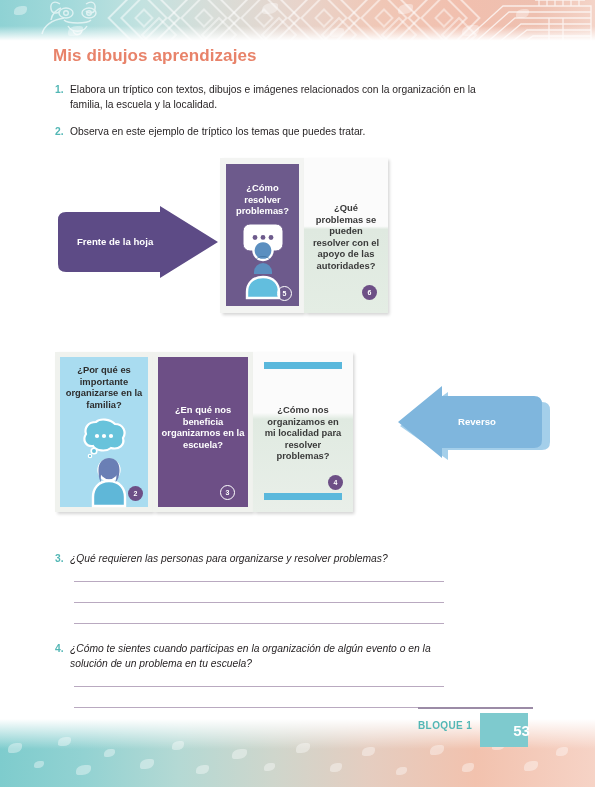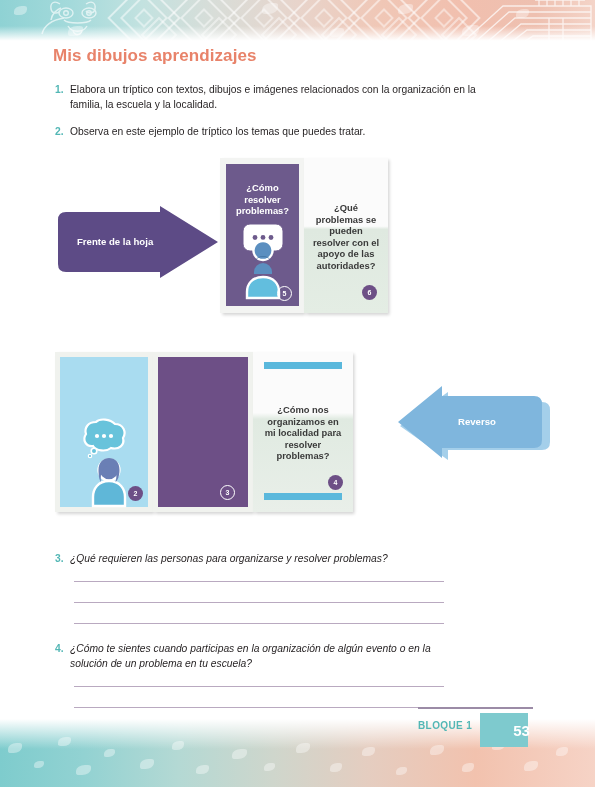--- a/index.html
+++ b/index.html
@@ -319,36 +319,38 @@
       <div class="panel-title" style="position:absolute;left:7px;top:44px;width:70px;color:#3a3a3a;">¿Qué problemas se pueden resolver con el apoyo de las autoridades?</div>
       <div class="badge filled" style="right:11px;bottom:13px;">6</div>
     </div>
 
   </div>
 
   <div class="tript" style="left:55px; top:352px;">
 
     <div class="panel" style="width:98px;height:160px;background:#f0f2ee;padding:5px;">
       <div style="position:absolute;left:5px;top:5px;width:88px;height:150px;background:#a9dcf0;"></div>
+      <div class="panel-title" style="position:absolute;left:8px;top:12px;width:82px;color:#2d2d2d;">¿Por qué es importante organizarse en la familia?</div>
       <svg style="position:absolute;left:28px;top:66px;" width="52" height="88" viewBox="0 0 52 88">
         <path d="M13 4 C5 4 1 10 3 16 C-1 22 3 29 10 28 C13 33 23 34 28 30 C36 32 42 27 40 20 C44 14 40 6 32 6 C27 1 17 0 13 4 Z" fill="#68c3db" stroke="#ffffff" stroke-width="2.2"></path>
         <circle cx="14" cy="18" r="2.1" fill="#ffffff"></circle>
         <circle cx="21" cy="18" r="2.1" fill="#ffffff"></circle>
         <circle cx="28" cy="18" r="2.1" fill="#ffffff"></circle>
         <circle cx="11" cy="33" r="2.8" fill="#68c3db" stroke="#ffffff" stroke-width="1.6"></circle>
         <circle cx="7" cy="38" r="1.7" fill="#68c3db" stroke="#ffffff" stroke-width="1.2"></circle>
         <circle cx="26" cy="52" r="10.5" fill="#6a7fb5" stroke="#ffffff" stroke-width="2.4"></circle>
         <path d="M26 63 c-11 0 -16 8 -16 16 v9 h32 v-9 c0 -8 -5 -16 -16 -16z" fill="#5fb7d8" stroke="#ffffff" stroke-width="2.4"></path>
         <path d="M15.5 52 c0 -8 5 -12 10.5 -12 c6 0 10.5 4 10.5 12 c0 6 -2 11 -4 12 c2 -6 1 -16 -6.5 -16 c-6 0 -9 6 -8 16 c-2 -2 -2.5 -8 -2.5 -12z" fill="#6a7fb5"></path>
       </svg>
       <div class="badge filled" style="right:10px;bottom:11px;">2</div>
     </div>
 
     <div class="panel" style="width:100px;height:160px;background:#f0f2ee;padding:5px;">
       <div style="position:absolute;left:5px;top:5px;width:90px;height:150px;background:#6d4f86;"></div>
+      <div class="panel-title" style="position:absolute;left:8px;top:52px;width:84px;color:#ffffff;">¿En qué nos beneficia organizarnos en la escuela?</div>
       <div class="badge outline" style="right:18px;bottom:12px;">3</div>
     </div>
 
     <div class="panel" style="width:100px;height:160px;background:linear-gradient(to bottom,#fbfbfb 0%,#fbfbfb 38%,#e0eae1 42%,#e9efe9 100%);padding:5px;">
       <div style="position:absolute;left:11px;top:10px;width:78px;height:7px;background:#5ab8dc;"></div>
       <div class="panel-title" style="position:absolute;left:8px;top:52px;width:84px;color:#3a3a3a;">¿Cómo nos organizamos en mi localidad para resolver problemas?</div>
       <div style="position:absolute;left:11px;bottom:12px;width:78px;height:7px;background:#5ab8dc;"></div>
       <div class="badge filled" style="right:10px;bottom:22px;">4</div>
     </div>
   </div>

